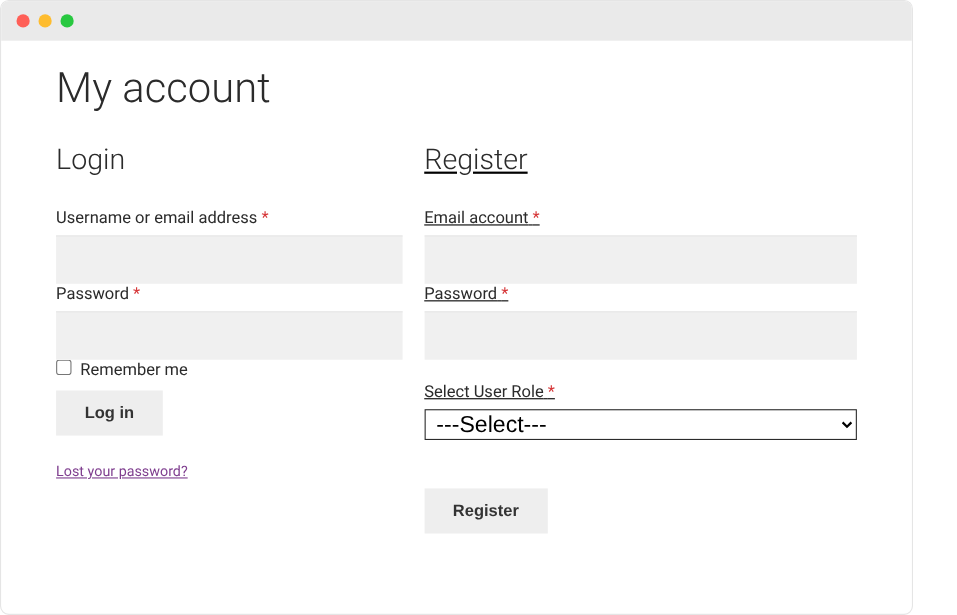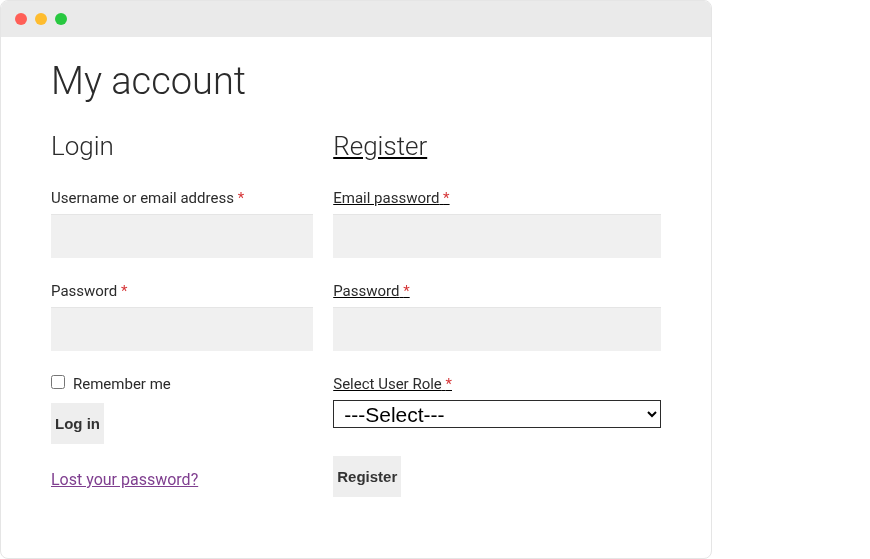--- a/index.html
+++ b/index.html
@@ -4,21 +4,21 @@
   <style>
     * { box-sizing: border-box; margin: 0; padding: 0; }
     body {
       font-family: -apple-system, BlinkMacSystemFont, "Segoe UI", Roboto, "Helvetica Neue", Arial, sans-serif;
       background: #fff;
       width: 870px;
       height: 559px;
       overflow: hidden;
     }
     .window {
-      width: 712px;
+      width: 830px;
       height: 559px;
       border: 1px solid #e5e5e5;
       border-radius: 8px;
       overflow: hidden;
       background: #fff;
     }
     .titlebar {
       height: 36px;
       background: #eaeaea;
       display: flex;
@@ -52,21 +52,20 @@
     }
     .col.left { max-width: 325px; }
     .col.right { flex: 1.25; text-decoration: underline; }
     h2 {
       font-size: 26px;
       font-weight: 300;
       color: #2b2b2b;
       margin-bottom: 28px;
     }
     .field {
-      margin-bottom: 24px;
     }
     .field label {
       display: block;
       font-size: 15px;
       color: #2b2b2b;
       margin-bottom: 7px;
     }
     .required {
       color: #d63638;
     }
@@ -91,35 +90,35 @@
       display: flex;
       gap: 8px;
       margin-bottom: 10px;
       font-size: 15px;
       color: #2b2b2b;
     }
     .checkbox-row input { width: 14px; height: 14px; }
     .btn {
       background: #eeeeee;
       border: none;
-      padding: 12px 4px;
+      padding: 12px 26px;
       font-size: 15px;
       font-weight: 600;
       color: #333;
       cursor: pointer;
     }
     .lost-link {
       display: inline-block;
       margin-top: 26px;
       color: #7f3e8f;
-      font-size: 16px;
+      font-size: 13px;
       text-decoration: underline;
       cursor: pointer;
     }
-    .role-field { margin-top: 20px; margin-bottom: 28px; }
+    .role-field { margin-top: 20px; margin-bottom: 44px; }
   </style>
 </head>
 <body>
 
 <div class="window">
   <div class="titlebar">
     <div class="traffic-light tl-red"></div>
     <div class="traffic-light tl-yellow"></div>
     <div class="traffic-light tl-green"></div>
   </div>
@@ -158,21 +157,21 @@
         <div>
           <a class="lost-link">Lost your password?</a>
         </div>
       </div>
 
       <div class="col right">
         <h2>Register</h2>
 
         <div class="field">
           <label>
-            <span>Email password</span>
+            <span>Email account</span>
             <span class="required">*</span>
           </label>
           <input type="email" class="text-input" style="">
         </div>
 
         <div class="field">
           <label>
             <span>Password</span>
             <span class="required">*</span>
           </label>

